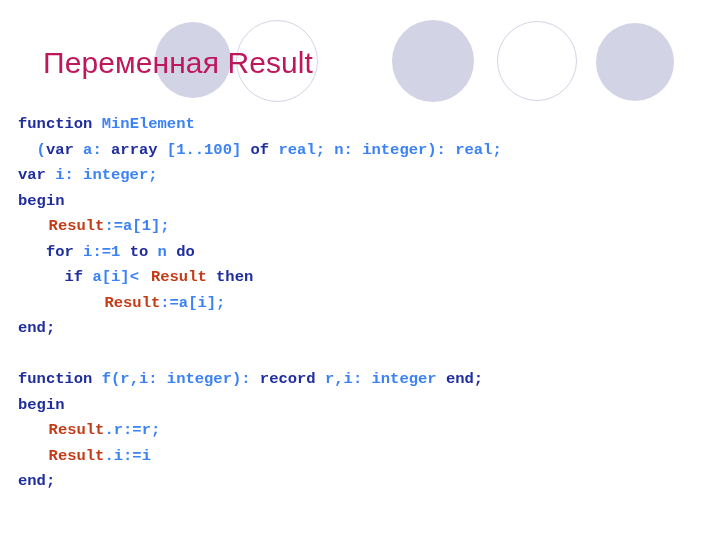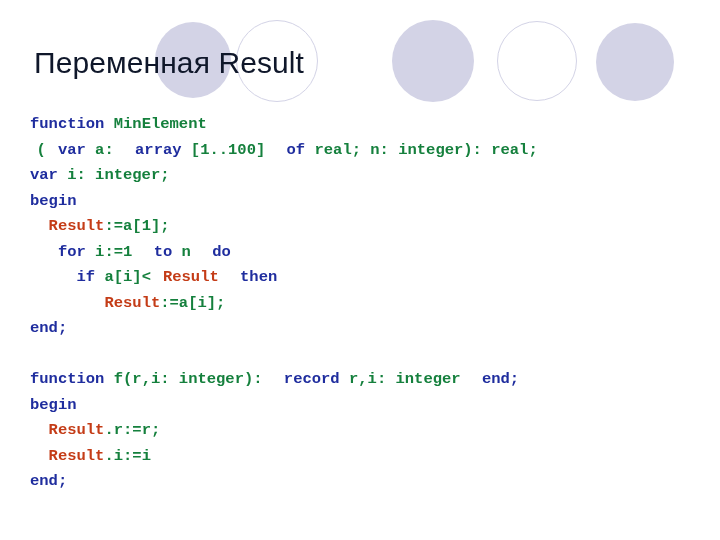--- a/index.html
+++ b/index.html
@@ -37,26 +37,26 @@
   .deco-circle.filled {
     background: #d3d3e6;
   }
   .deco-circle.outline {
     background: transparent;
     border: 1.5px solid #d3d3e6;
   }
   
   .slide-title {
     position: absolute;
-    left: 34px;
+    left: 43px;
     top: 44px;
     font-family: "Liberation Sans", sans-serif;
     font-size: 30px;
     font-weight: 400;
-    color: #0f172a;
+    color: #be185d;
     letter-spacing: 0.1px;
     white-space: nowrap;
     line-height: 38px;
   }
   
   .code-body {
     position: absolute;
     left: 18px;
     top: 112px;
     width: 690px;
@@ -67,23 +67,23 @@
     white-space: pre;
     font-weight: 700;
   }
   .code-line {
     white-space: pre;
     min-height: 25.5px;
   }
   .code-line.blank {
     height: 25.5px;
   }
-  .tok-kw   { color: #1f2d9e; margin-left: 12px; }
+  .tok-kw   { color: #1f2d9e; }
   .tok-res  { color: #c43c17; margin-left: 12px; }
-  .tok-norm { color: #15803d; }
+  .tok-norm { color: #3b82f6; }
 </style>
 </head>
 <body>
 
 <div class="slide">
 
   <div class="deco-band">
       <div class="deco-circle filled" style="left: 155px; top: 22px; width: 76px; height: 76px; background: rgb(211, 211, 230);"></div>
       <div class="deco-circle outline" style="left: 236px; top: 20px; width: 82px; height: 82px; border-color: rgb(211, 211, 230);"></div>
       <div class="deco-circle filled" style="left: 392px; top: 20px; width: 82px; height: 82px; background: rgb(211, 211, 230);"></div>

